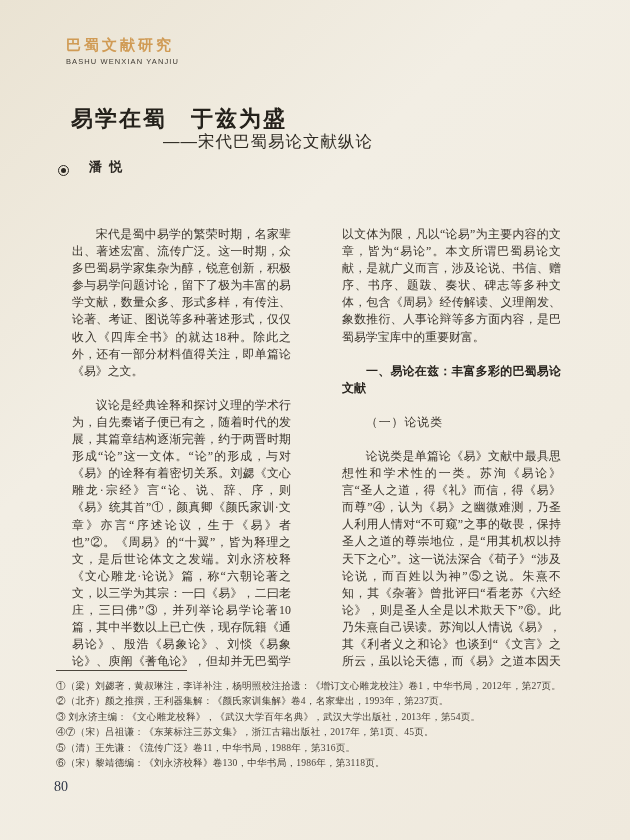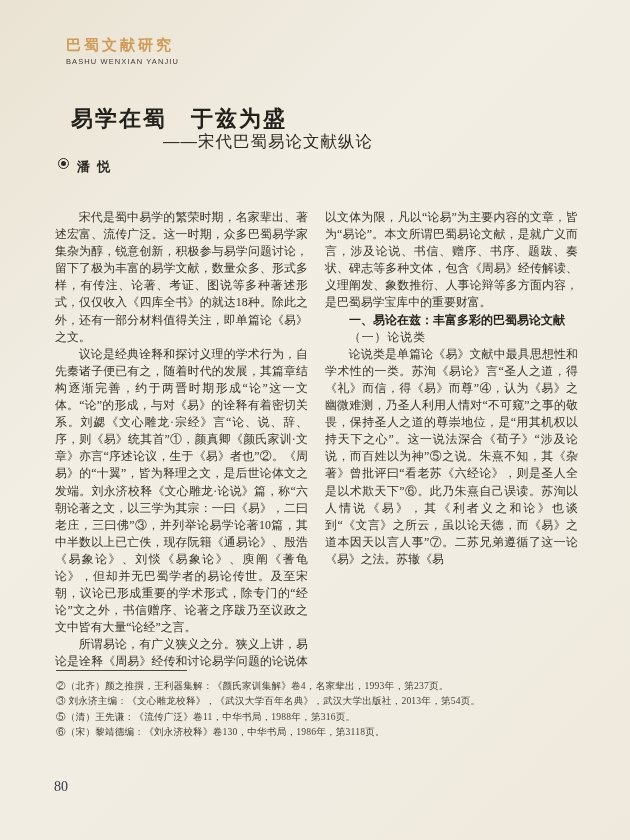--- a/index.html
+++ b/index.html
@@ -25,37 +25,37 @@
     font-family:"Liberation Sans", sans-serif;
     font-size:22px; font-weight:bold; letter-spacing:2px; color:#24211b;
   }
   .article-subtitle {
     position:absolute; top:131px; left:132px;
     font-family:"Liberation Sans", sans-serif;
     font-size:16.5px; color:#2e2a23; letter-spacing:1px;margin-left:31px;
   }
   .author-line {
     position:absolute; top:158px; left:58px;
-    display:flex; align-items:flex-start; gap:8px;
+    display:flex; align-items:flex-end; gap:20px;
     font-size:13px; font-weight:bold; color:#2b2722; letter-spacing:2px;
   }
   .author-bullet {
     width:11px; height:11px; border:1.5px solid #2b2722; border-radius:50%;
     display:inline-flex; align-items:center; justify-content:center; box-sizing:border-box;
   }
   .author-bullet::after {
     content:""; width:5px; height:5px; border-radius:50%; background:#2b2722;
   }
   .columns {
     position:absolute; top:209px; left:55px;
     width:523px; height:458px; overflow:hidden;
     display:flex; gap:17px;
   }
   .col { width:253px; font-size:11.9px; line-height:17.1px; text-align:justify; }
-  .col p { margin:0; text-indent:2em; }
+  .col p { margin:17px; text-indent:2em; }
   .col p.noindent { text-indent:0; }
   .section-heading {
     font-family:"Liberation Sans", sans-serif;
     font-size:12px; font-weight:bold; color:#26221c;
     margin:15px 0 7px; text-indent:0;
   }
   .kai-line { letter-spacing:1px; }
   .fn-sep {
     position:absolute; top:670px; left:56px; width:131px;
     border-top:1.5px solid #4c463d;
@@ -98,21 +98,23 @@
       <p class="noindent">以文体为限，凡以“论易”为主要内容的文章，皆为“易论”。本文所谓巴蜀易论文献，是就广义而言，涉及论说、书信、赠序、书序、题跋、奏状、碑志等多种文体，包含《周易》经传解读、义理阐发、象数推衍、人事论辩等多方面内容，是巴蜀易学宝库中的重要财富。</p>
       <p class="section-heading">一、易论在兹：丰富多彩的巴蜀易论文献</p>
       <p class="kai-line">（一）论说类</p>
       <p>论说类是单篇论《易》文献中最具思想性和学术性的一类。苏洵《易论》言“圣人之道，得《礼》而信，得《易》而尊”④，认为《易》之幽微难测，乃圣人利用人情对“不可窥”之事的敬畏，保持圣人之道的尊崇地位，是“用其机权以持天下之心”。这一说法深合《荀子》“涉及论说，而百姓以为神”⑤之说。朱熹不知，其《杂著》曾批评曰“看老苏《六经论》，则是圣人全是以术欺天下”⑥。此乃朱熹自己误读。苏洵以人情说《易》，其《利者义之和论》也谈到“《文言》之所云，虽以论天德，而《易》之道本因天以言人事”⑦。二苏兄弟遵循了这一论《易》之法。苏辙《易</p>
     </div>
   </div>
 
   <div class="fn-sep"></div>
 
   <div class="footnotes">
+    <div>①（梁）刘勰著，黄叔琳注，李详补注，杨明照校注拾遗：《增订文心雕龙校注》卷1，中华书局，2012年，第27页。</div>
     <div>②（北齐）颜之推撰，王利器集解：《颜氏家训集解》卷4，名家辈出，1993年，第237页。</div>
     <div>③ 刘永济主编：《文心雕龙校释》，《武汉大学百年名典》，武汉大学出版社，2013年，第54页。</div>
+    <div>④⑦（宋）吕祖谦：《东莱标注三苏文集》，浙江古籍出版社，2017年，第1页、45页。</div>
     <div>⑤（清）王先谦：《流传广泛》卷11，中华书局，1988年，第316页。</div>
     <div>⑥（宋）黎靖德编：《刘永济校释》卷130，中华书局，1986年，第3118页。</div>
   </div>
 
   <div class="page-number">80</div>
 
 </div>
 
 </body></html>

